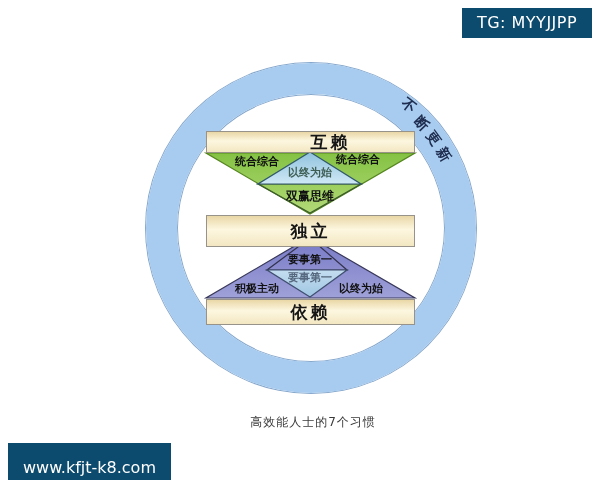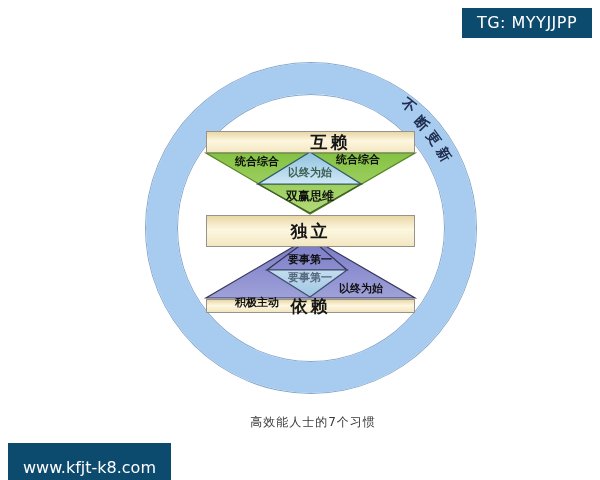--- a/index.html
+++ b/index.html
@@ -26,21 +26,21 @@
   svg.shapes{position:absolute;left:0;top:0;}
   .bar{
     position:absolute;left:206px;width:209px;box-sizing:border-box;
     border:1px solid #98938a;
     background:linear-gradient(180deg,#e9d7a6 0%,#fdf7e0 45%,#f3e7c2 100%);
     display:flex;align-items:center;justify-content:center;
     font-weight:bold;color:#151515;letter-spacing:3px;
   }
   .bar-interdependence{top:131px;height:22px;font-size:17px;padding-left:40px;}
   .bar-independence{top:215px;height:32px;font-size:17px;}
-  .bar-dependence{top:299px;height:14px;font-size:17px;}
+  .bar-dependence{top:299px;height:26px;font-size:17px;}
   .lbl{
     position:absolute;transform:translate(-50%,-50%);
     font-weight:bold;color:#111;white-space:nowrap;
   }
   .lbl-small{font-size:11px;}
   .lbl-winwin{font-size:12px;}
   .lbl-public{color:#3f5f55;}
   .lbl-private{color:#56687e;}
   .caption{
     position:absolute;left:163px;top:414px;width:300px;text-align:center;
@@ -93,16 +93,16 @@
 <div class="bar bar-independence">独立</div>
 <div class="bar bar-dependence">依赖</div>
 
 <span class="lbl lbl-small" style="left:257px;top:161px;">统合综合</span>
 <span class="lbl lbl-small" style="left:358px;top:159px;">统合综合</span>
 <span class="lbl lbl-small lbl-public" style="left:310px;top:172px;">以终为始</span>
 <span class="lbl lbl-winwin" style="left:310px;top:196px;">双赢思维</span>
 
 <span class="lbl lbl-small" style="left:310px;top:259px;">要事第一</span>
 <span class="lbl lbl-small lbl-private" style="left:310px;top:277px;">要事第一</span>
-<span class="lbl lbl-small" style="left:257px;top:288px;margin-top:14px;">积极主动</span>
+<span class="lbl lbl-small" style="left:257px;top:288px;">积极主动</span>
 <span class="lbl lbl-small" style="left:361px;top:288px;">以终为始</span>
 
 <div class="caption">高效能人士的7个习惯</div>
 
 </body></html>

